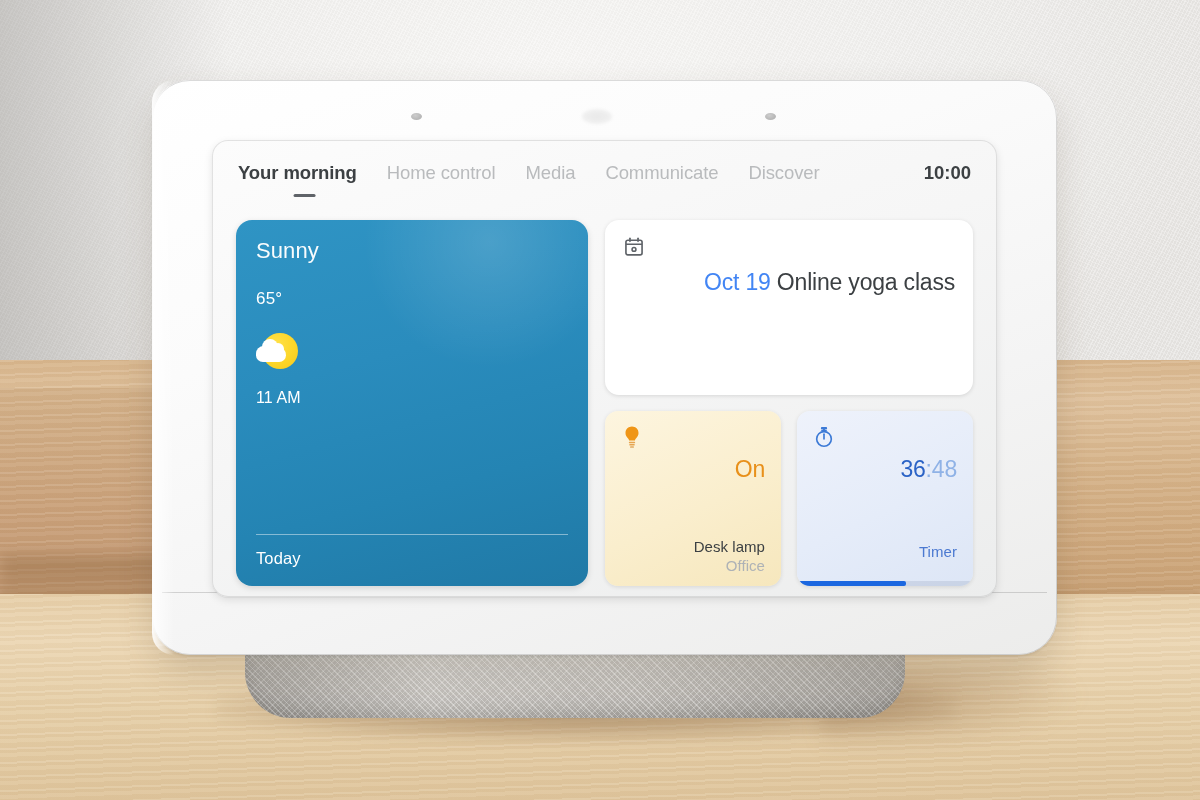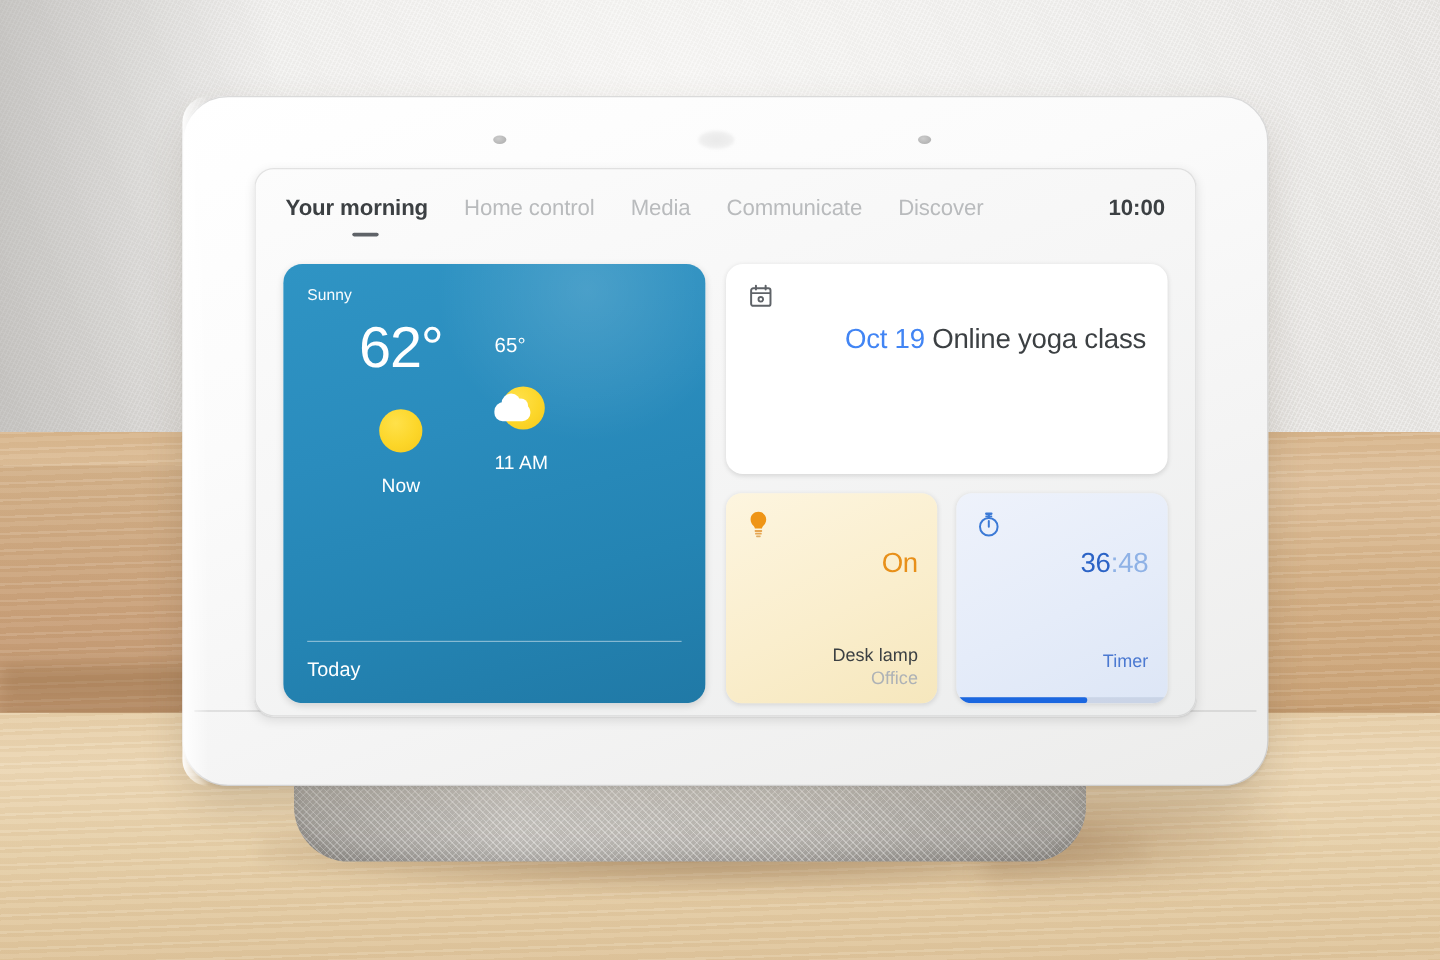--- a/index.html
+++ b/index.html
@@ -234,21 +234,21 @@
       linear-gradient(165deg, #2f94c4 0%, #2a8cbd 38%, #2484b3 70%, #2079a6 100%);
     box-shadow: 0 2px 6px rgba(0,0,0,.13);
     padding: 18px 20px 0 20px;
     position: relative;
     display: flex;
     flex-direction: column;
     color: #fff;
     overflow: hidden;
   }
   .w-condition {
-    font-size: 13px;
+    font-size: 22px;
     letter-spacing: .1px;
     opacity: .97;
   }
   .w-row {
     display: flex;
     align-items: flex-start;
     margin-top: 14px;
   }
   .w-col {
     flex: 1;
@@ -470,27 +470,20 @@
       <div class="clock">10:00</div>
     </div>
 
     <div class="content">
 
       <div class="weather-card">
         <div class="w-condition">Sunny</div>
 
         <div class="w-row">
 
-          <div class="w-col now">
-            <div class="w-temp-big">62°</div>
-            <div class="w-icon">
-              <div class="sun"></div>
-            </div>
-            <div class="w-label">Now</div>
-          </div>
 
           <div class="w-col">
             <div class="w-temp-small">65°</div>
             <div class="w-icon">
               <div class="sun"></div>
               <div class="cloud"></div>
             </div>
             <div class="w-label">11 AM</div>
           </div>
 

